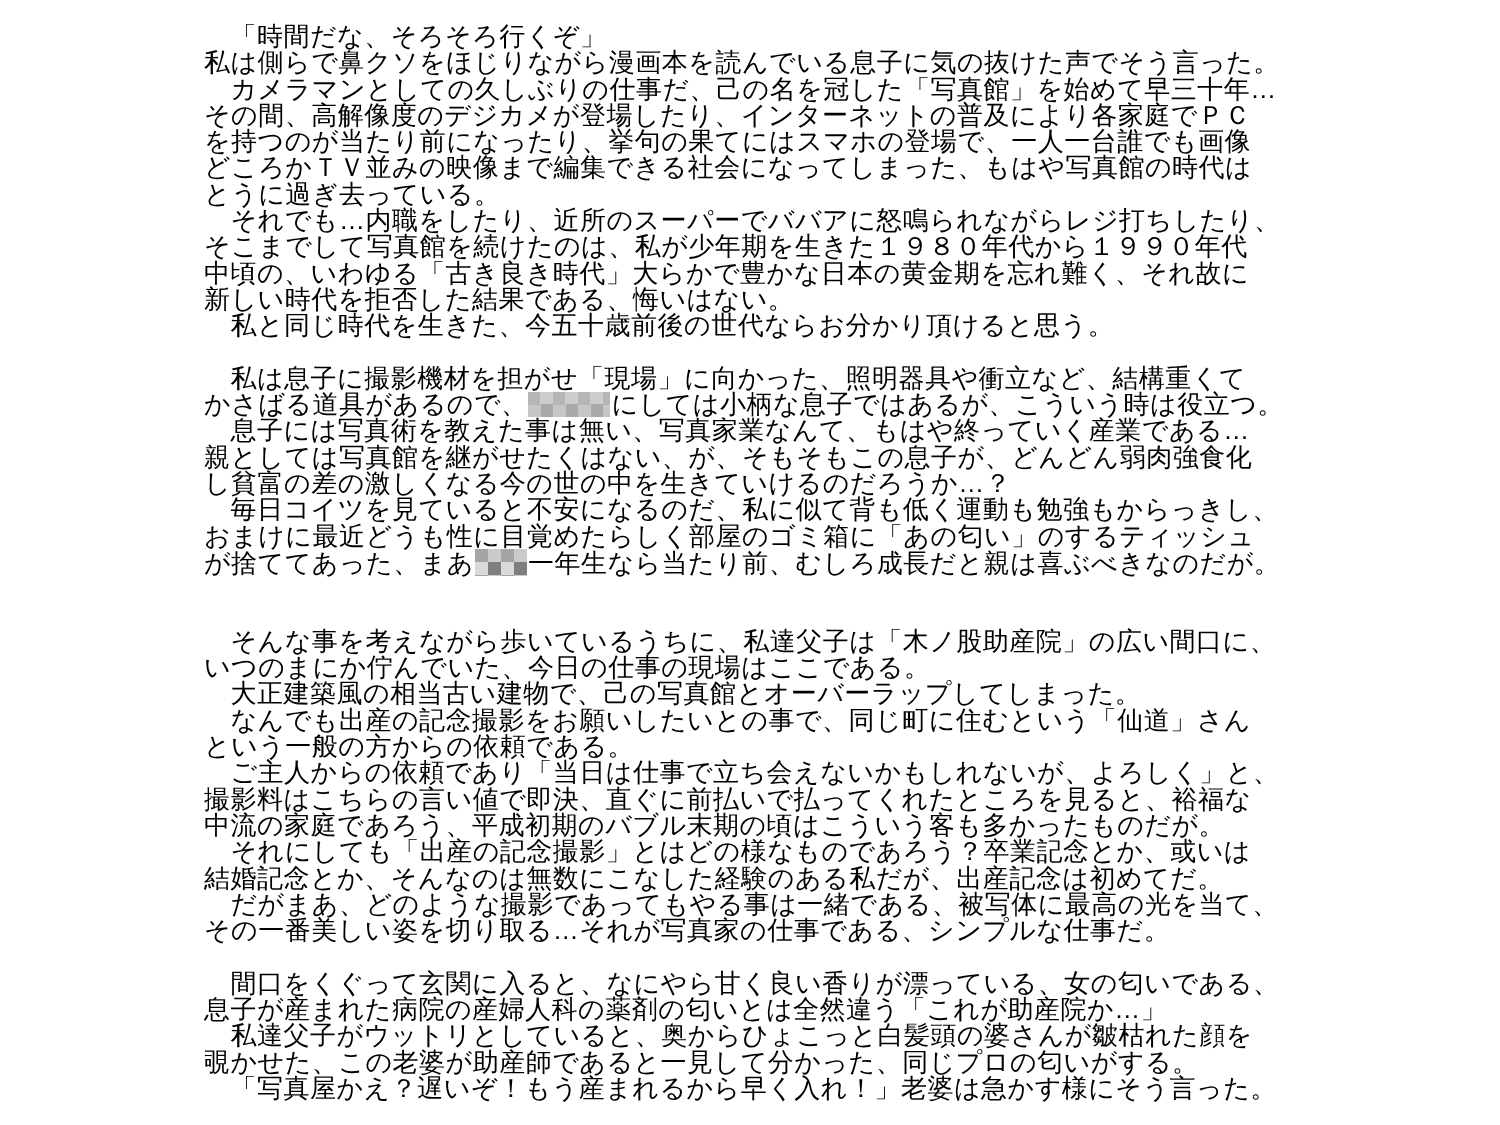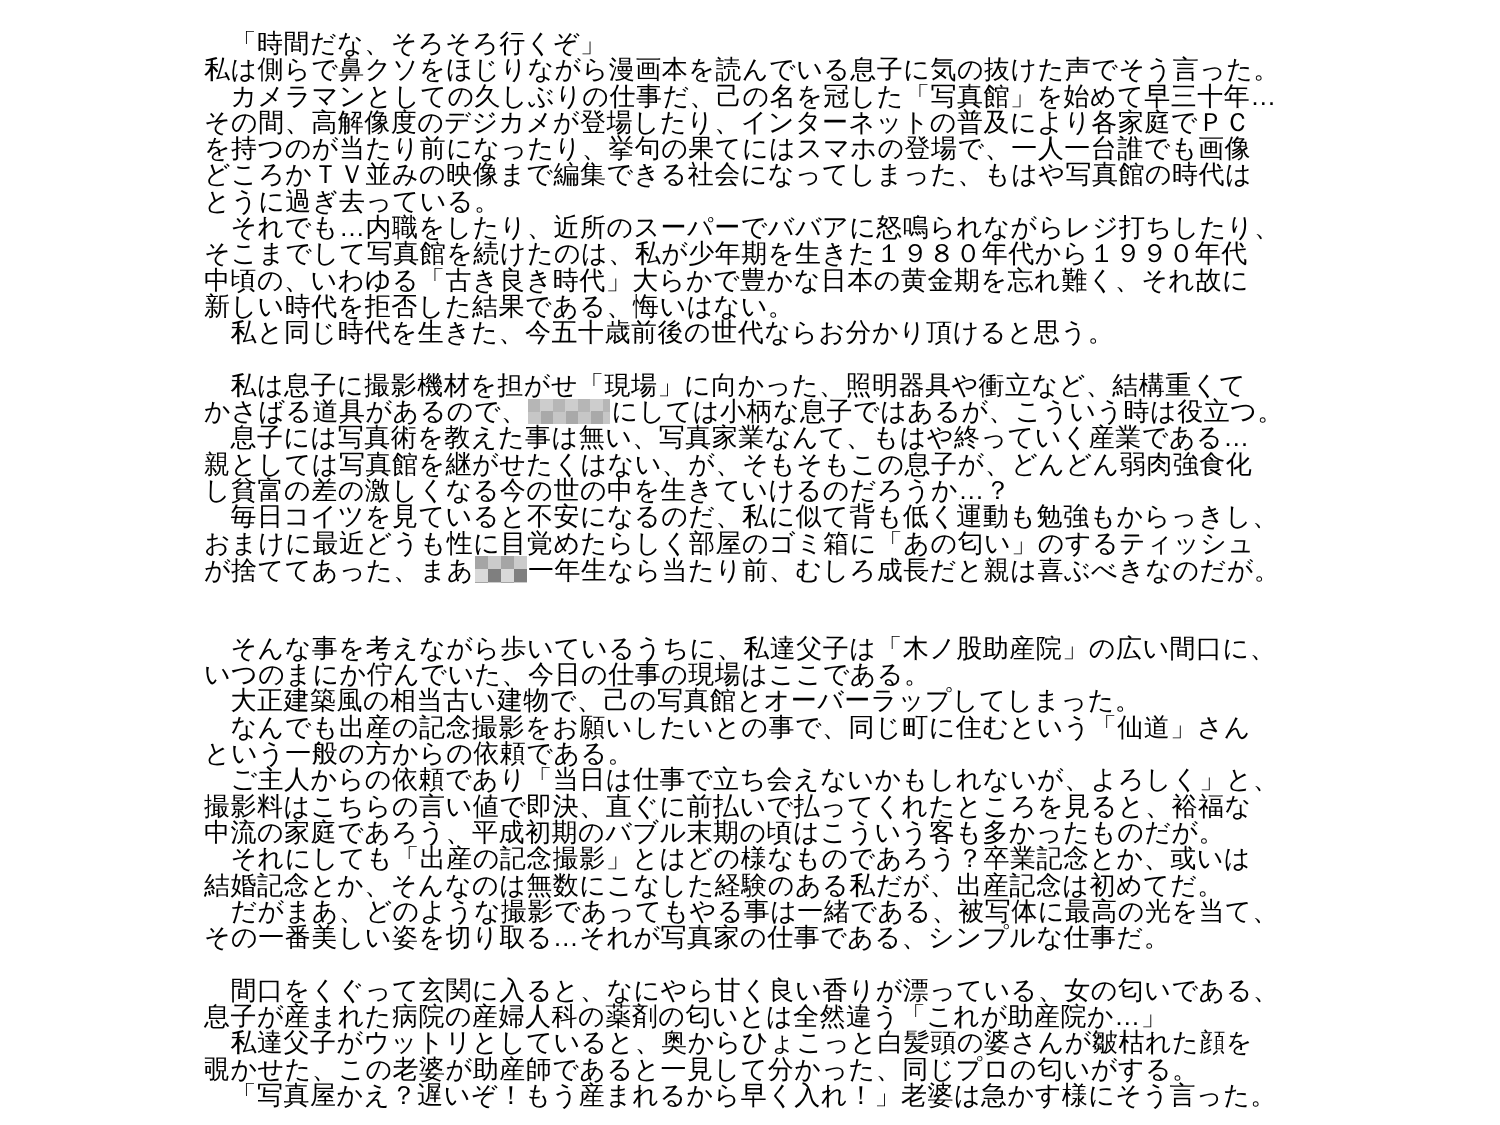--- a/index.html
+++ b/index.html
@@ -10,21 +10,21 @@
   .page {
     position: relative;
     width: 1500px;
     height: 1125px;
     background: #ffffff;
     overflow: hidden;
   }
   .doc {
     position: absolute;
     left: 204px;
-    top: 30px;
+    top: 23px;
     width: 1090px;
     color: #000000;
     font-family: "Liberation Sans", "DejaVu Sans", sans-serif;
     font-size: 26px;
     line-height: 26.3px;
     letter-spacing: 0.5px;
     white-space: pre;
   }
   .line {
     height: 26.3px;

